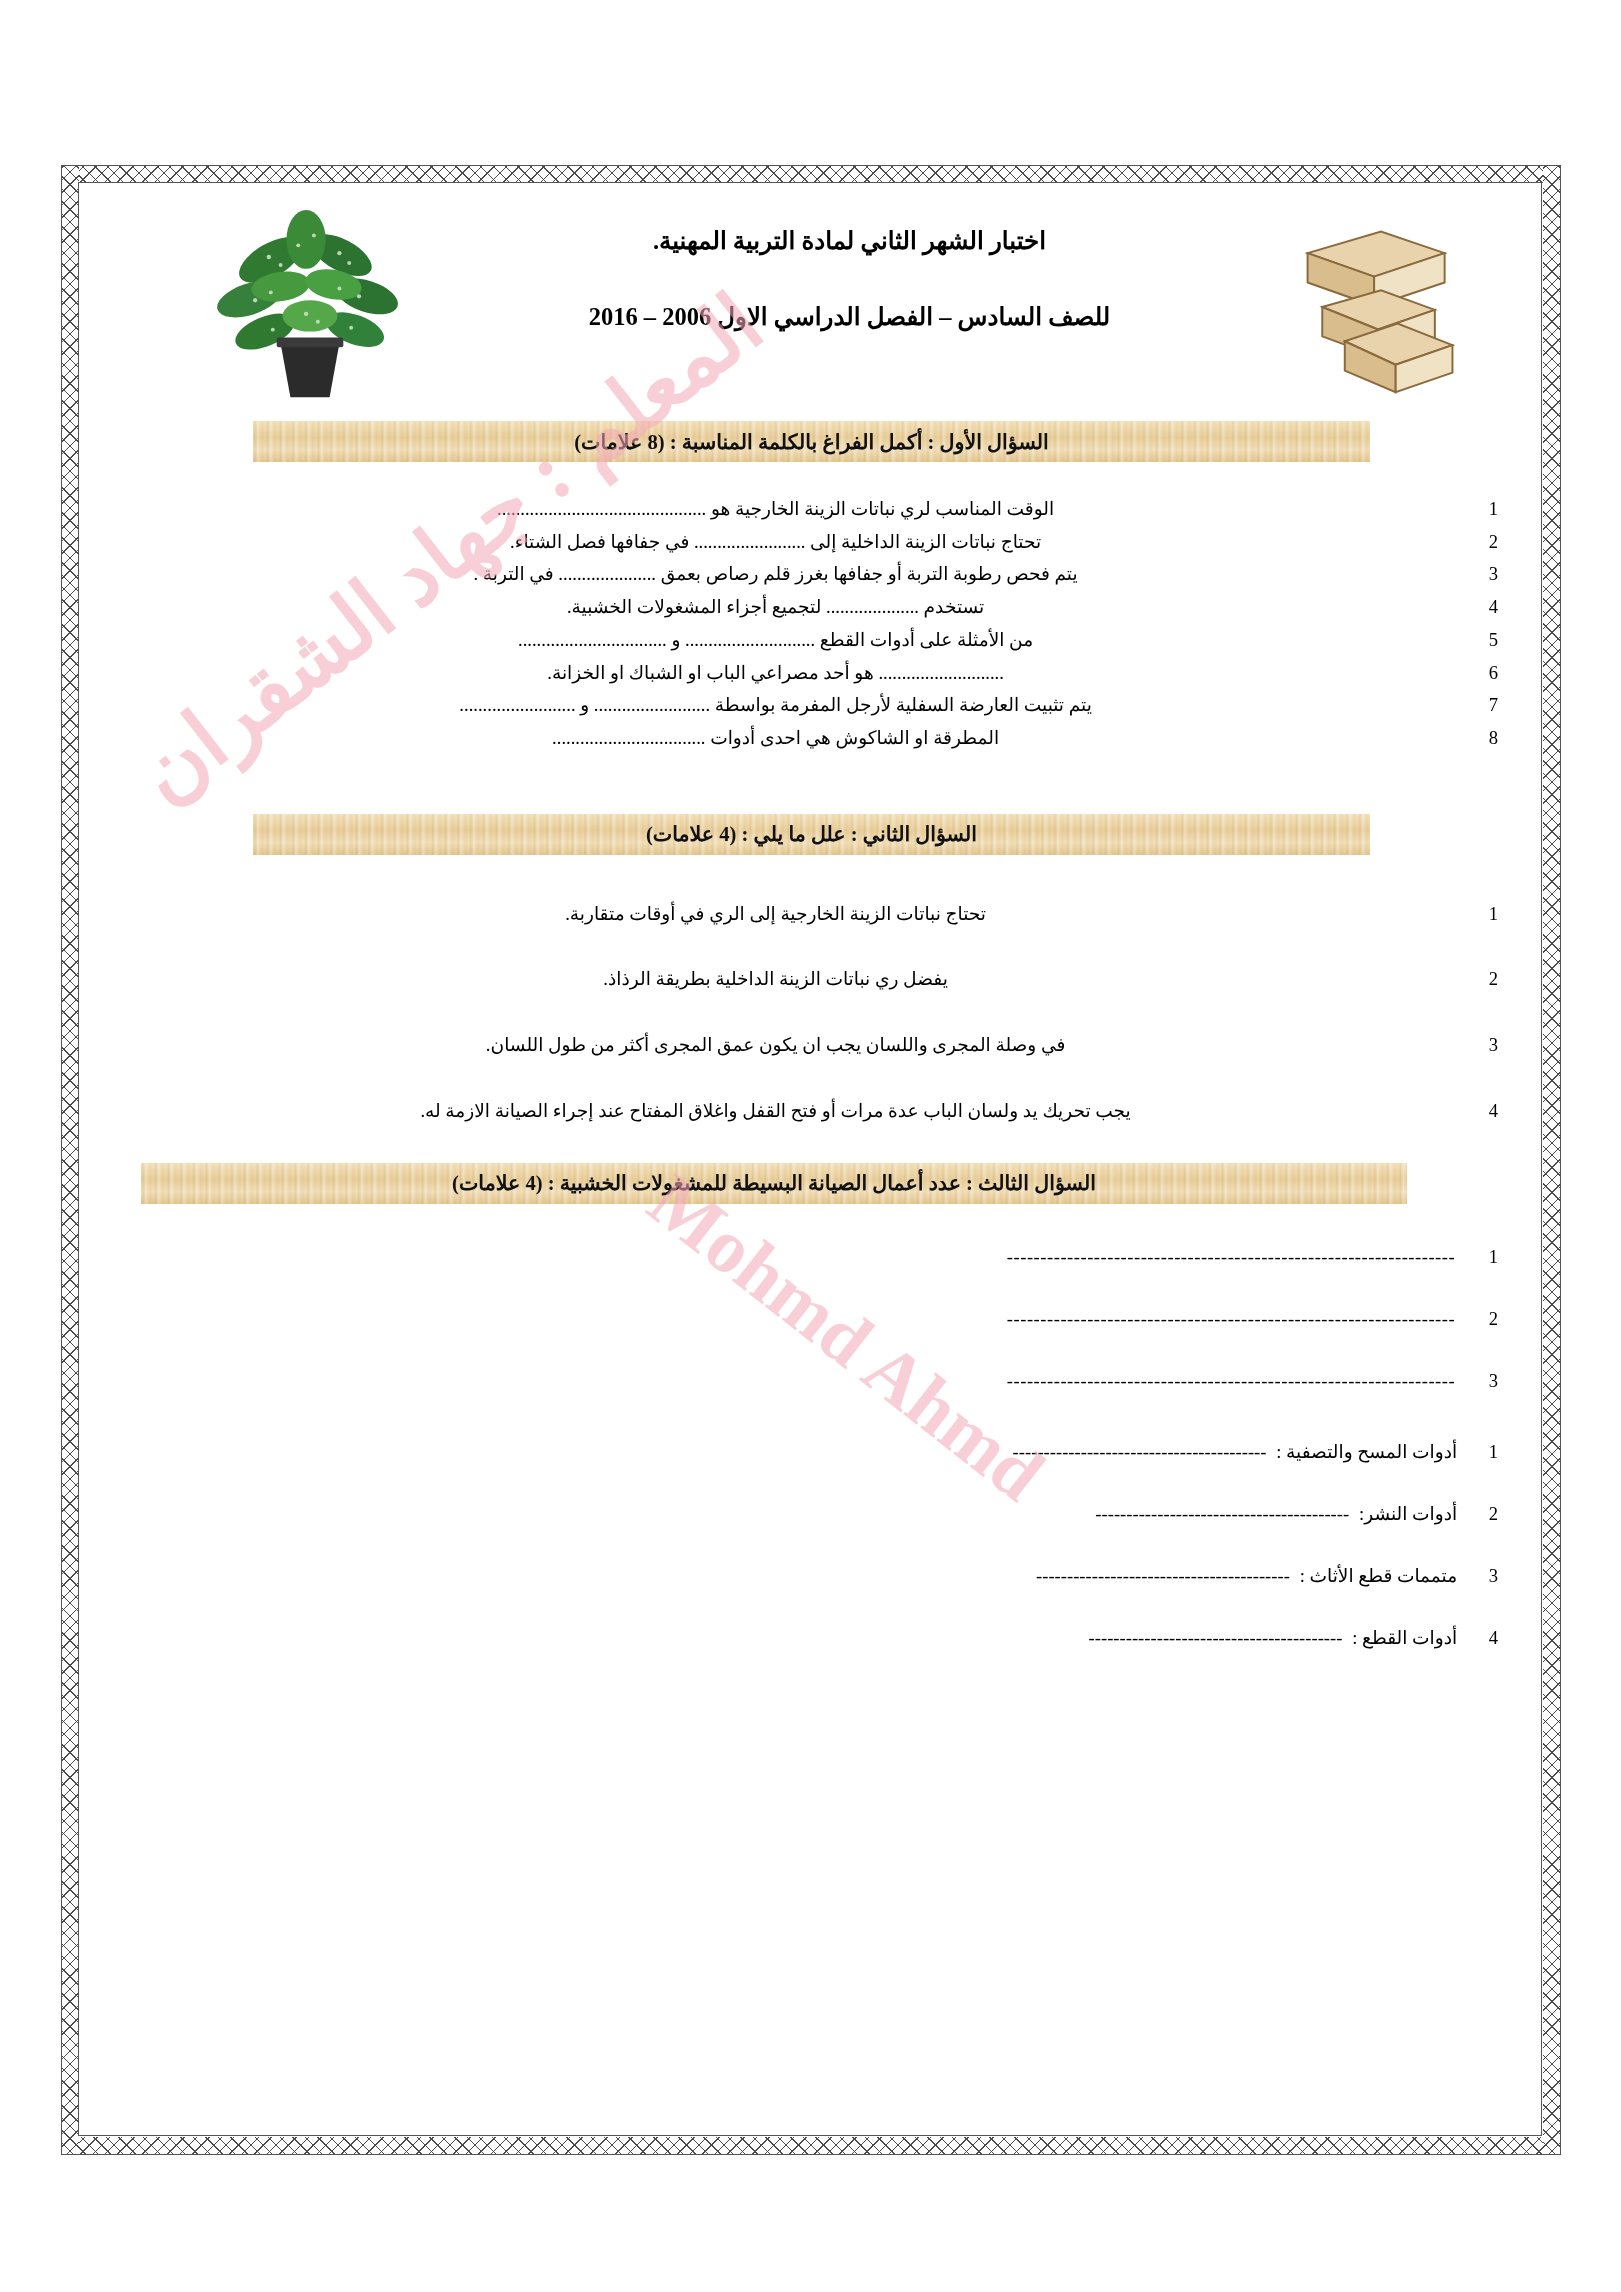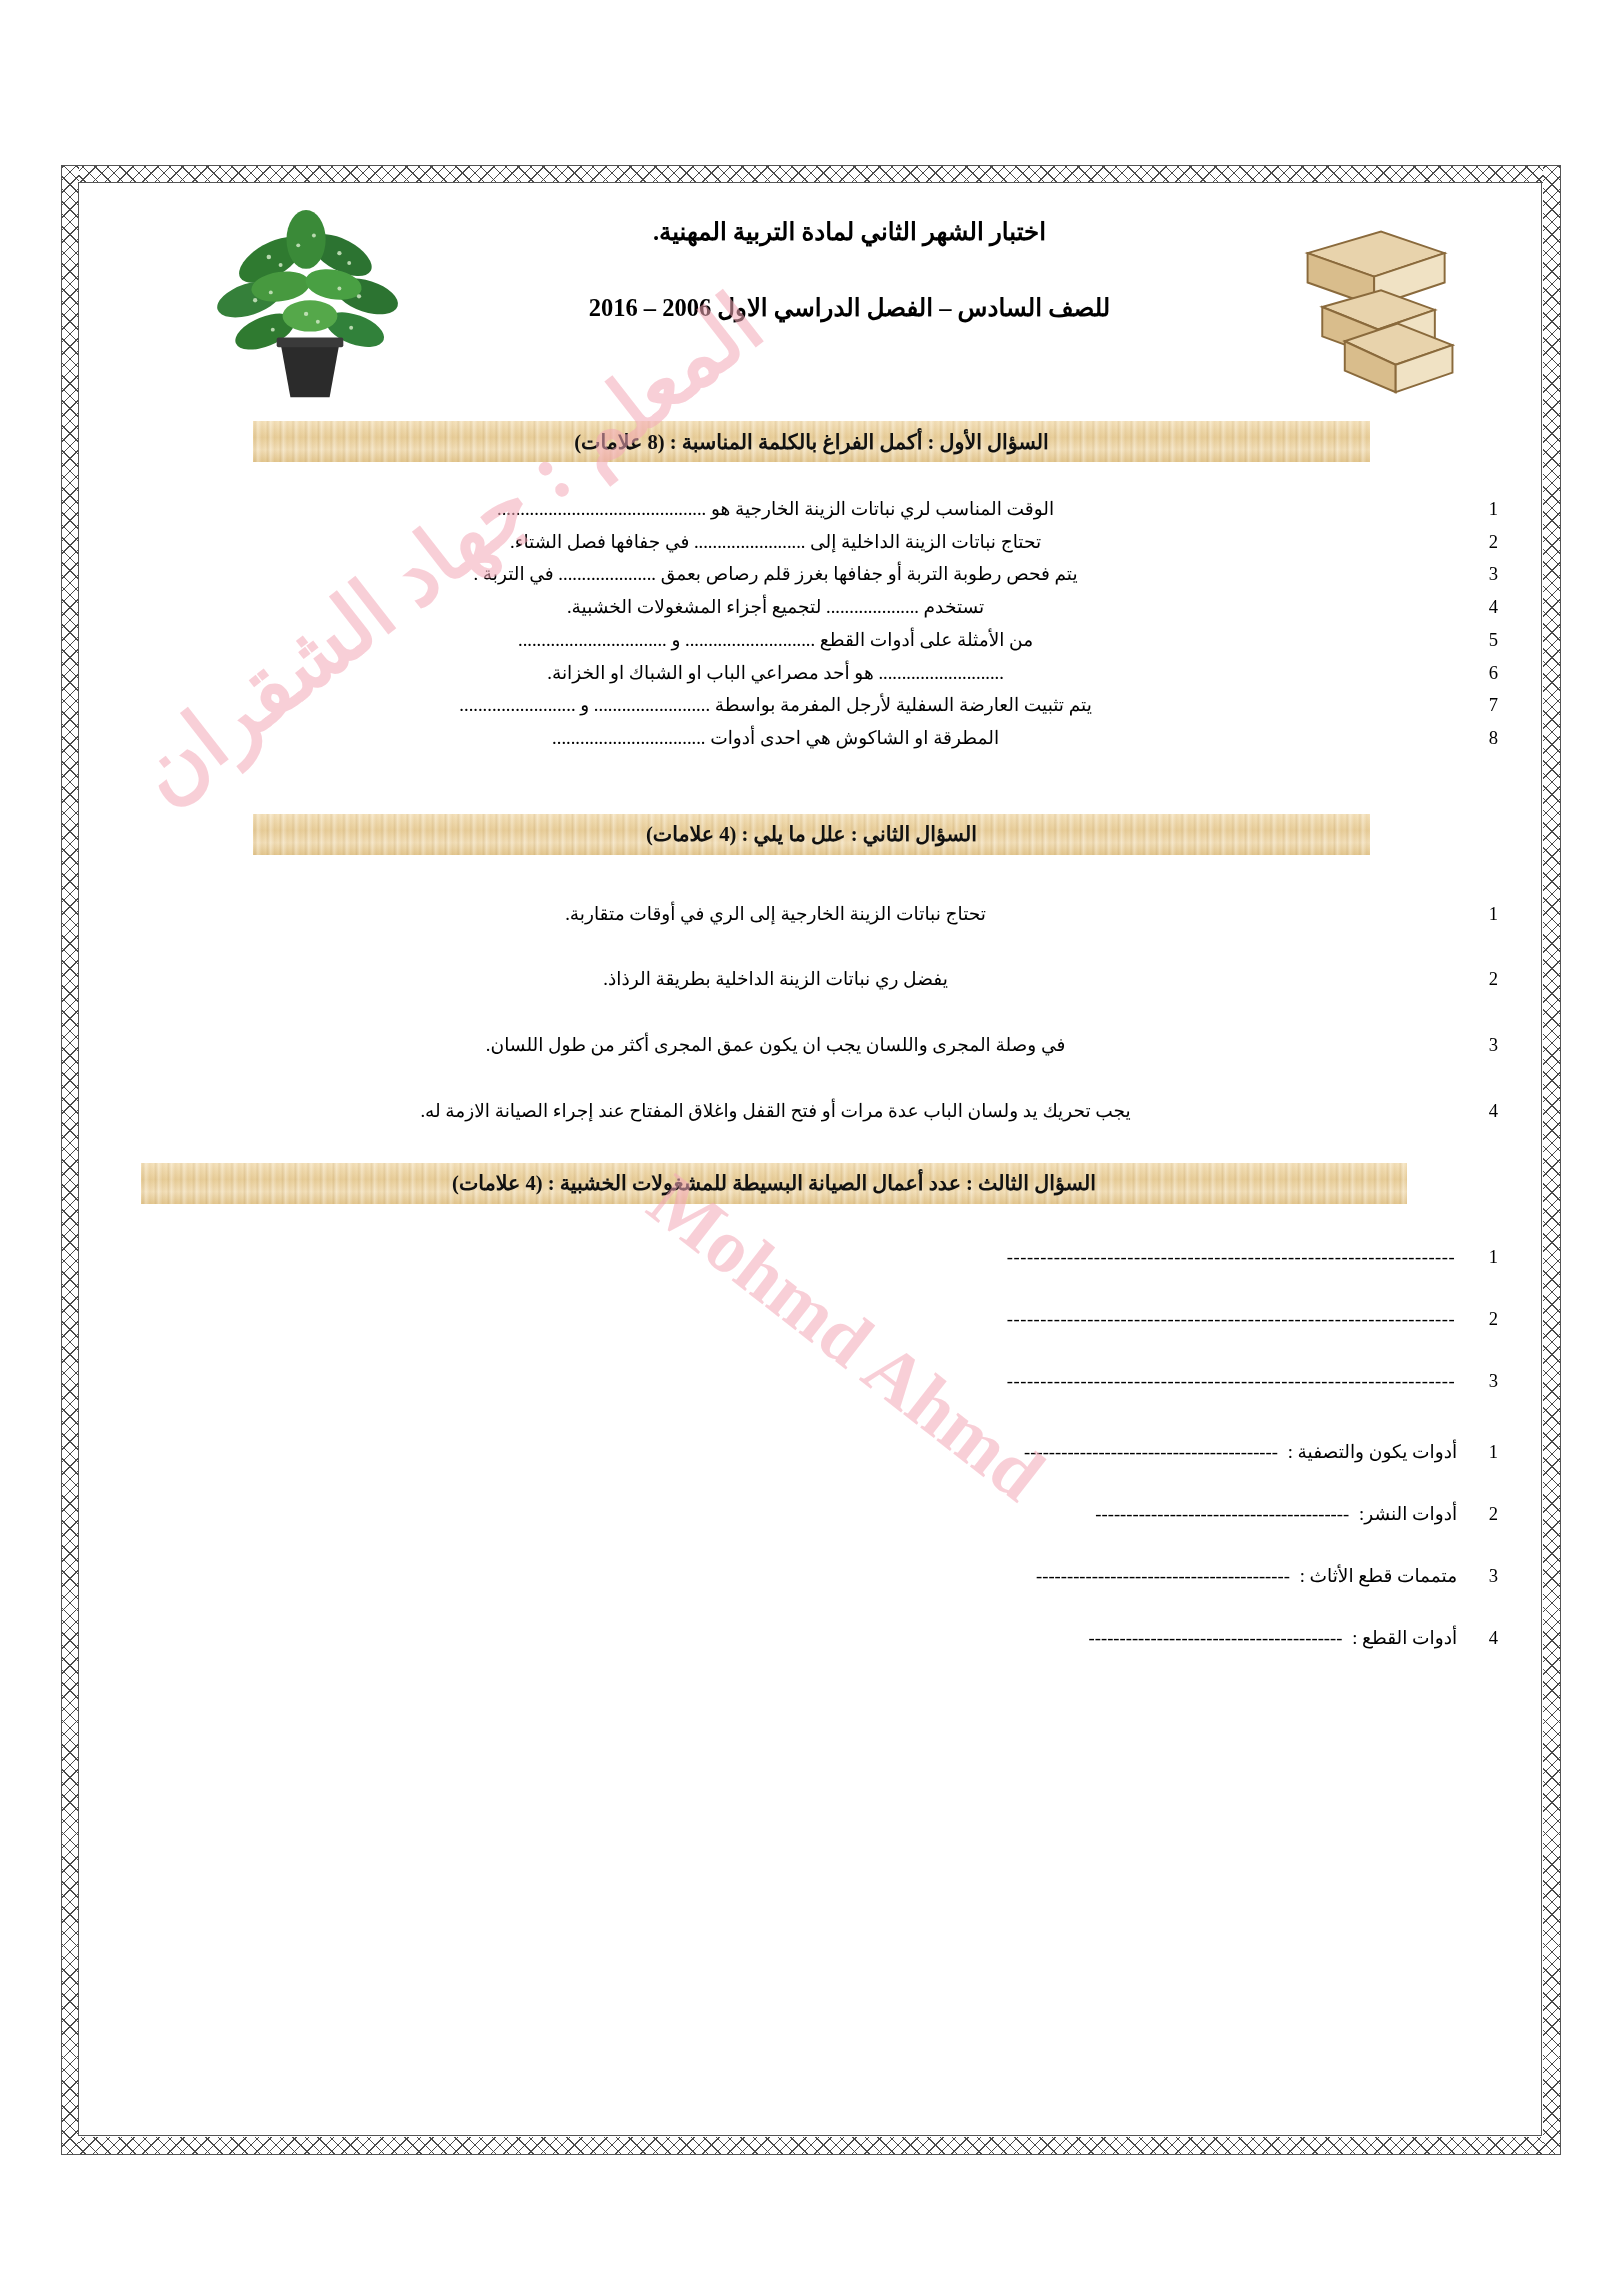--- a/index.html
+++ b/index.html
@@ -69,21 +69,21 @@
     position: absolute;
     left: 118px;
     top: 9.8px;
     width: 196px;
     height: 211px;
   }
   .header-titles {
     position: absolute;
     left: 323px;
     right: 245px;
-    top: 21px;
+    top: 30px;
     text-align: center;
   }
   .title-main {
     font-size: 24.5px;
     font-weight: bold;
     color: #000;
     margin-bottom: 47px;
     letter-spacing: 0;
   }
   .title-sub {
@@ -379,21 +379,21 @@
     <li class="qitem">
       <span class="qnum">3</span>
       <span class="dashline">-------------------------------------------------------------------</span>
     </li>
   </ul>
 
 
   <ul class="qlist s4">
     <li class="qitem">
       <span class="qnum">1</span>
-      <span class="label4">أدوات يكون والتصفية :</span>
+      <span class="label4">أدوات المسح والتصفية :</span>
       <span class="dashline">-----------------------------------------</span>
     </li>
     <li class="qitem">
       <span class="qnum">2</span>
       <span class="label4">أدوات النشر:</span>
       <span class="dashline">-----------------------------------------</span>
     </li>
     <li class="qitem">
       <span class="qnum">3</span>
       <span class="label4">متممات قطع الأثاث :</span>

